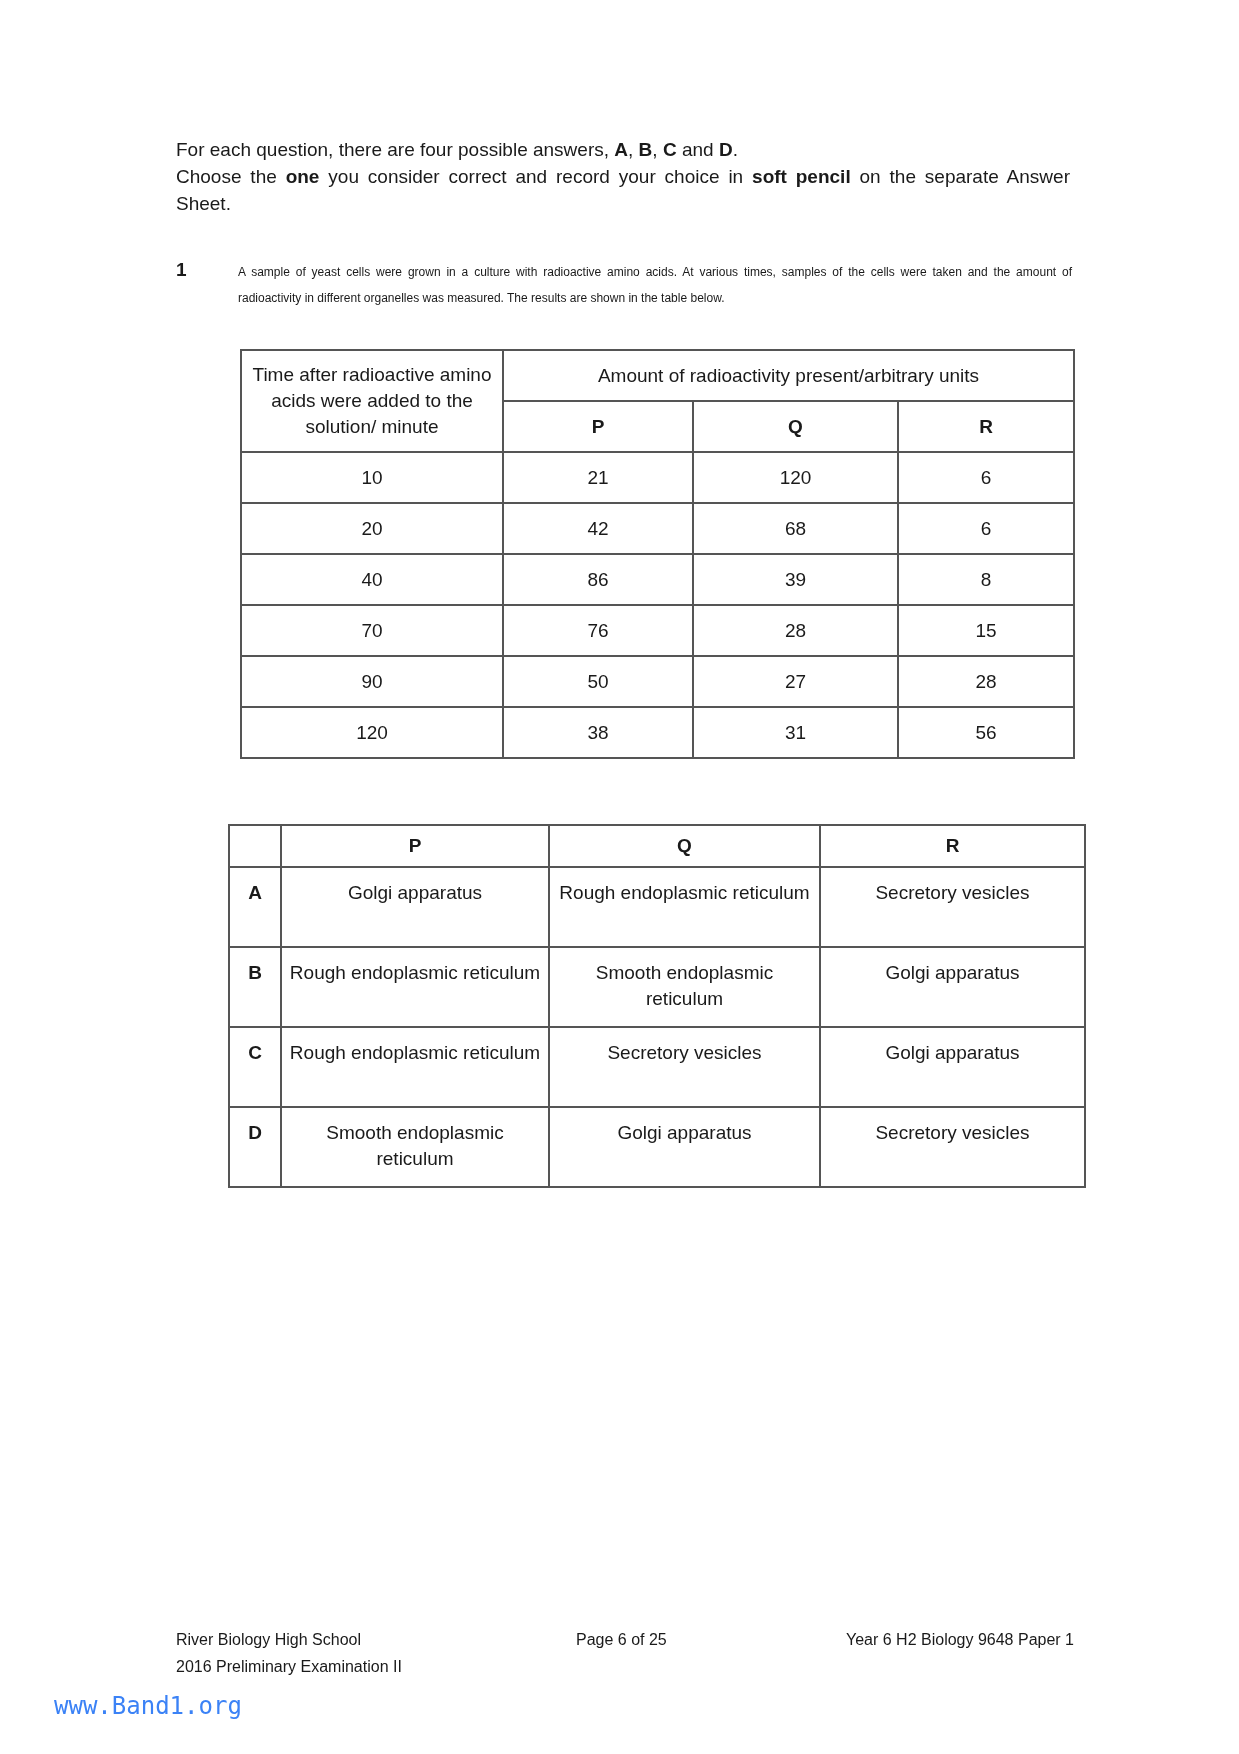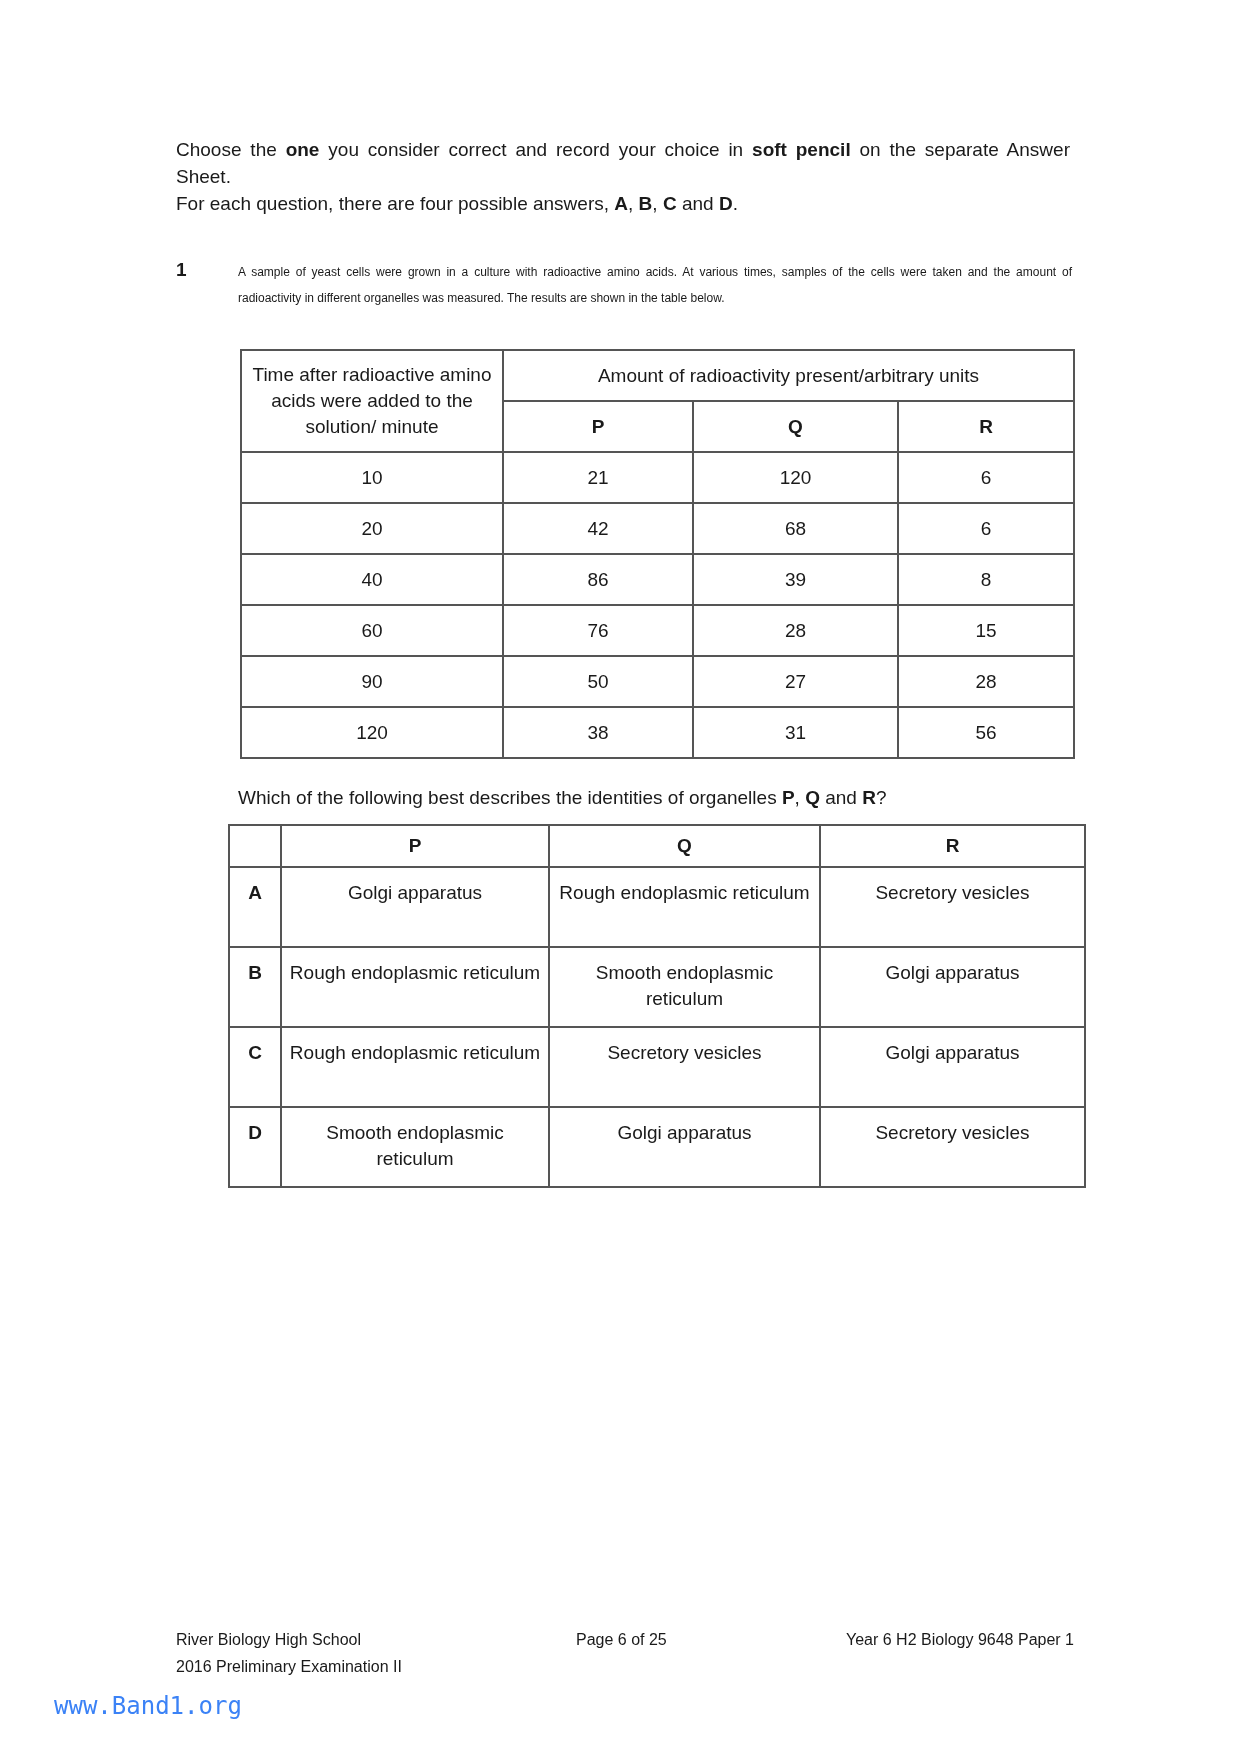--- a/index.html
+++ b/index.html
@@ -51,22 +51,22 @@
       position: absolute; left: 54px; top: 1692px;
       font-family: "DejaVu Sans Mono", monospace; font-size: 24px; color: #3b82f6;
     }
   </style>
 </head>
 <body>
 
 <div class="page">
 
   <div class="intro">
+    <p><span>For each question, there are four possible answers, </span><b>A</b><span>, </span><b>B</b><span>, </span><b>C</b><span> and </span><b>D</b><span>.</span></p>
     <p><span>Choose the </span><b>one</b><span> you consider correct and record your choice in </span><b>soft pencil</b><span> on the separate Answer Sheet.</span></p>
-    <p><span>For each question, there are four possible answers, </span><b>A</b><span>, </span><b>B</b><span>, </span><b>C</b><span> and </span><b>D</b><span>.</span></p>
   </div>
 
   <div class="q-num">1</div>
   <div class="q-text">A sample of yeast cells were grown in a culture with radioactive amino acids. At various times, samples of the cells were taken and the amount of radioactivity in different organelles was measured. The results are shown in the table below.</div>
 
   <table class="data">
     <colgroup>
       <col style="width:262px">
         <col style="width:190px">
         <col style="width:205px">
@@ -94,41 +94,40 @@
       <td>68</td>
       <td>6</td>
     </tr>
     <tr>
       <td>40</td>
       <td>86</td>
       <td>39</td>
       <td>8</td>
     </tr>
     <tr>
-      <td>60</td>
+      <td>70</td>
       <td>76</td>
       <td>28</td>
       <td>15</td>
     </tr>
     <tr>
       <td>90</td>
       <td>50</td>
       <td>27</td>
       <td>28</td>
     </tr>
     <tr>
       <td>120</td>
       <td>38</td>
       <td>31</td>
       <td>56</td>
     </tr>
   </tbody>
     </table>
 
-  <div class="q-prompt"><span>Which of the following best describes the identities of organelles </span><b>P</b><span>, </span><b>Q</b><span> and </span><b>R</b><span>?</span></div>
 
   <table class="options">
     <colgroup>
       <col style="width:52px">
         <col style="width:268px">
         <col style="width:271px">
         <col style="width:265px">
     </colgroup>
     <tbody>
         <tr>

